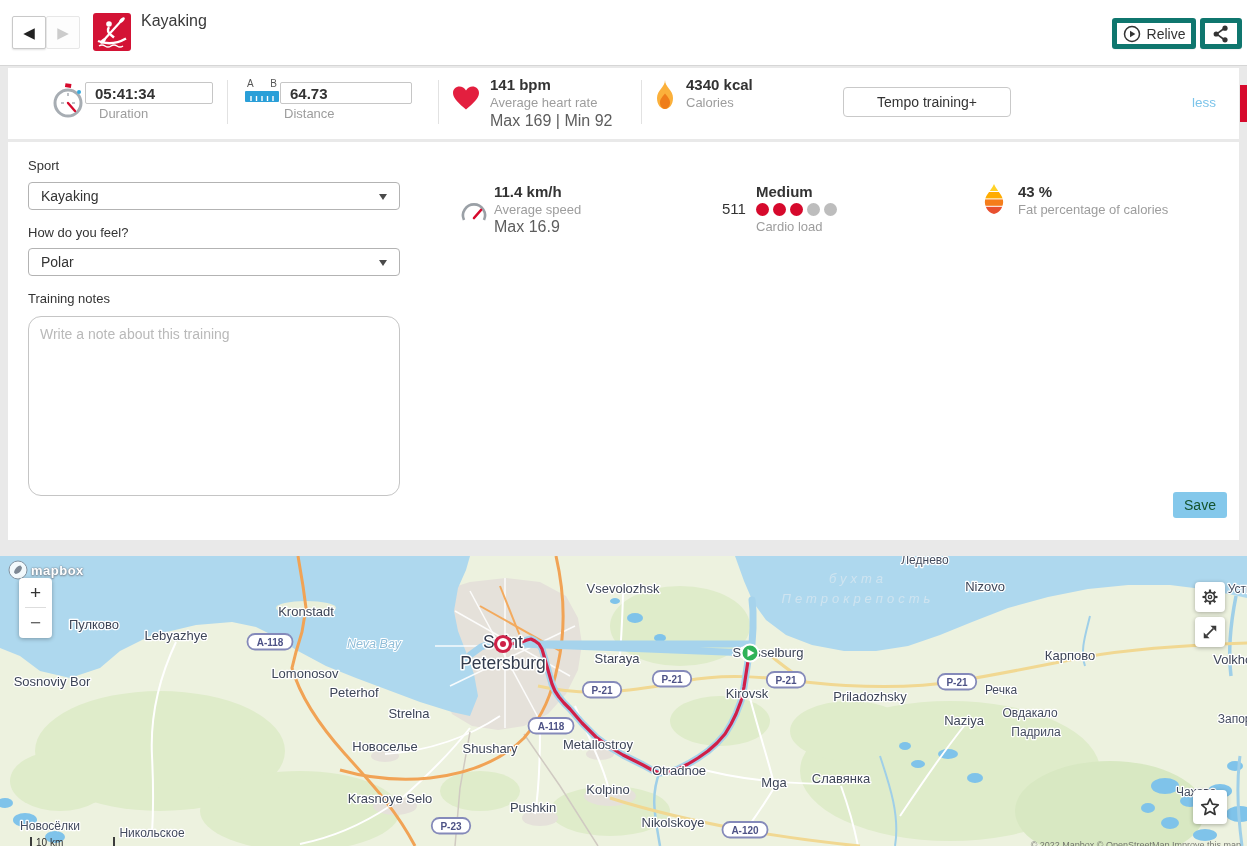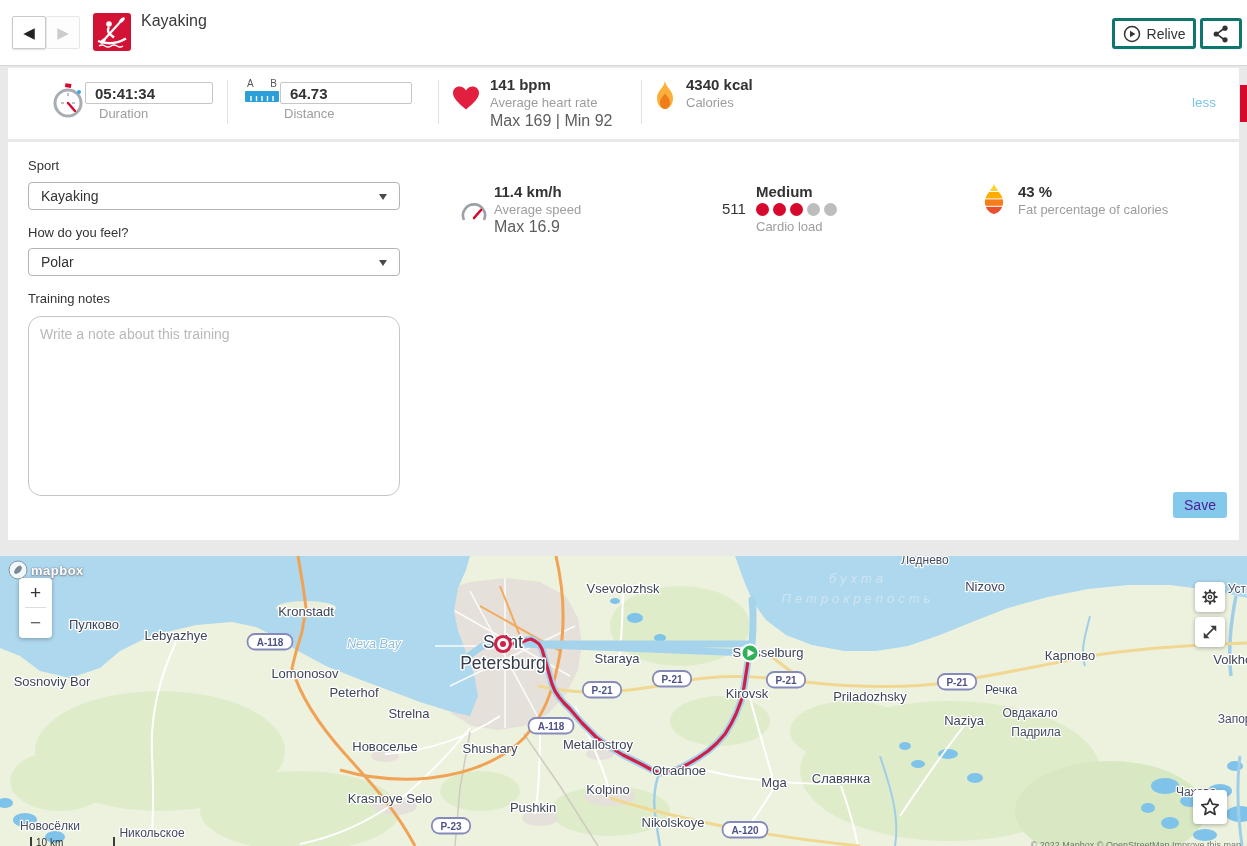--- a/index.html
+++ b/index.html
@@ -5,36 +5,36 @@
   html,body{margin:0;padding:0;}
   body{background:#e9e9e9;font-family:"Liberation Sans","DejaVu Sans",sans-serif;}
   .page{position:relative;width:1247px;height:846px;overflow:hidden;background:#e9e9e9;}
   .abs{position:absolute;}
   
   .hdr{position:absolute;top:0;left:0;width:1247px;height:66px;background:#fff;border-bottom:1px solid #d6d6d6;box-sizing:border-box;}
   .navbtn{position:absolute;top:16px;width:34px;height:33px;background:#fff;border:1px solid #c9c9c9;border-radius:2px;box-shadow:0 1px 2px rgba(0,0,0,.12);display:flex;align-items:center;justify-content:center;font-family:"DejaVu Sans",sans-serif;font-size:15px;color:#222;cursor:pointer;box-sizing:border-box;}
   .navbtn.dis{border-color:#e7e7e7;box-shadow:none;color:#ccc;background:#fdfdfd;cursor:default;}
   .hdr-title{position:absolute;left:141px;top:12px;font-size:16px;color:#3a3a3a;}
   .hdr-sub{position:absolute;left:141px;top:34px;font-size:15px;color:#3f3f3f;}
-  .hdr-btn{position:absolute;top:18px;height:31px;background:#fff;border:3px solid #0f766e;border-radius:3px;display:flex;align-items:center;justify-content:center;gap:6px;font-size:14px;color:#333;cursor:pointer;box-sizing:border-box;box-shadow:0 1px 1px rgba(0,0,0,.05);}
+  .hdr-btn{position:absolute;top:18px;height:31px;background:#fff;border:5px solid #0f766e;border-radius:3px;display:flex;align-items:center;justify-content:center;gap:6px;font-size:14px;color:#333;cursor:pointer;box-sizing:border-box;box-shadow:0 1px 1px rgba(0,0,0,.05);}
   
   .panel{position:absolute;left:8px;width:1231px;background:#fff;}
   .vdiv{position:absolute;top:12px;width:1px;height:44px;background:#e2e2e2;}
   .stat-input{position:absolute;height:20px;border:1px solid #c6c6c6;border-radius:2px;font:700 15px "Liberation Sans","DejaVu Sans",sans-serif;color:#333;padding:0 9px;box-sizing:content-box;outline:none;}
   .slabel{position:absolute;font-size:13px;color:#9d9d9d;white-space:nowrap;}
   .sval{position:absolute;font-size:15px;font-weight:700;color:#333;white-space:nowrap;}
   .smax{position:absolute;font-size:16px;color:#5d5d5d;white-space:nowrap;}
   .btn-outline{position:absolute;background:#fff;border:1px solid #c9c9c9;border-radius:4px;font-size:14px;color:#333;display:flex;align-items:center;justify-content:center;cursor:pointer;box-sizing:border-box;}
   .link{position:absolute;font-size:13.5px;color:#7cc4ea;cursor:pointer;}
   .flabel{position:absolute;font-size:13px;color:#333;}
   .sel{position:absolute;width:372px;height:28px;border:1px solid #b3b3b3;border-radius:4px;background:#fff;display:flex;align-items:center;padding:0 12px;font-size:14px;color:#333;box-sizing:border-box;cursor:pointer;}
   .sel .chev{position:absolute;right:12px;top:11px;width:0;height:0;border-left:4.5px solid transparent;border-right:4.5px solid transparent;border-top:6px solid #4a4a4a;}
   textarea.notes{position:absolute;width:372px;height:180px;border:1px solid #c5c5c5;border-radius:13px;resize:none;font-family:"Liberation Sans",sans-serif;font-size:14px;color:#333;padding:9px 11px;box-sizing:border-box;outline:none;}
   textarea.notes::placeholder{color:#b9b9b9;}
-  .save-btn{position:absolute;width:54px;height:26px;background:#84c8eb;border:none;border-radius:3px;color:#4c1d95;font-size:14px;font-family:"Liberation Sans",sans-serif;cursor:pointer;}
+  .save-btn{position:absolute;width:54px;height:26px;background:#84c8eb;border:none;border-radius:3px;color:#14532d;font-size:14px;font-family:"Liberation Sans",sans-serif;cursor:pointer;}
   .dot{width:13px;height:13px;border-radius:50%;display:inline-block;margin-right:4px;}
   .red-tab{position:absolute;left:1240px;top:85px;width:7px;height:37px;background:#d6092c;}
   
   .map{position:absolute;left:0;top:556px;width:1247px;height:290px;overflow:hidden;background:#edf2df;cursor:grab;}
   .map svg text{font-family:"Liberation Sans","DejaVu Sans",sans-serif;text-anchor:middle;}
   .ml-town{font-size:13px;fill:#3d4557;stroke:#fff;stroke-width:2.6px;paint-order:stroke;stroke-linejoin:round;}
   .ml-sm{font-size:12px;fill:#434b5e;stroke:#fff;stroke-width:2.4px;paint-order:stroke;stroke-linejoin:round;}
   .ml-city{font-size:17.5px;fill:#333b4d;stroke:#fff;stroke-width:3px;paint-order:stroke;stroke-linejoin:round;}
   .ml-water{font-style:italic;font-size:12.5px;fill:#8fbdd8;stroke:#fff;stroke-width:2px;paint-order:stroke;}
   .ml-waterbig{font-style:italic;font-size:13px;letter-spacing:4px;fill:#cfe4f0;}
@@ -136,20 +136,21 @@
 
     <div class="vdiv" style="left:633px;"></div>
 
     <svg class="abs" style="left:646px;top:12px;" width="22" height="30" viewBox="0 0 22 30">
       <path d="M11,0 C11,7 3,10 3,18 C3,25 7,29 11,29 C15,29 19,25 19,18 C19,10 11,7 11,0 Z" fill="#fbb03b"></path>
       <path d="M11,29 C8.2,29 6,26 6,22.5 C6,18.5 9,16.5 11,13.5 C13,16.5 16,18.5 16,22.5 C16,26 13.8,29 11,29 Z" fill="#ef7d1a"></path>
     </svg>
     <div class="sval" style="left:678px;top:8px;">4340 kcal</div>
     <div class="slabel" style="left:678px;top:27px;">Calories</div>
 
+    <div class="btn-outline" style="left:835px;top:19px;width:168px;height:30px;">Tempo training+</div>
     <div class="link" style="left:1184px;top:27px;">less</div>
   </div>
 
   <div class="red-tab"></div>
 
   <div class="panel" style="top:142px;height:398px;">
     <div class="flabel" style="left:20px;top:16px;">Sport</div>
     <div class="sel" style="left:20px;top:40px;">
       <span>Kayaking</span>
       <span class="chev"></span>

